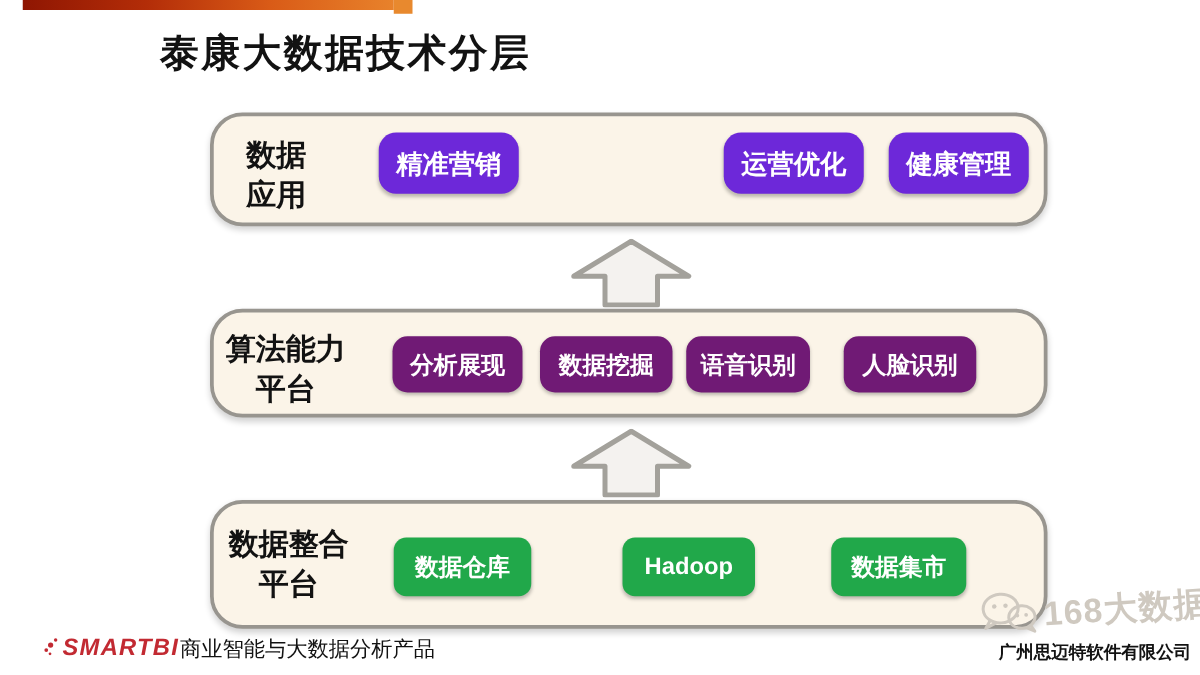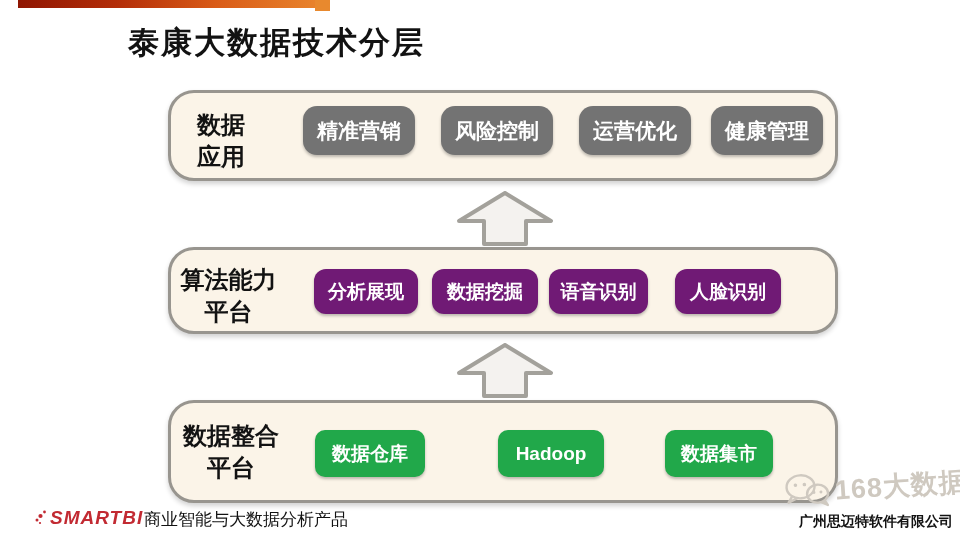--- a/index.html
+++ b/index.html
@@ -38,21 +38,21 @@
   .label1 { left:0;   top:16px; width:100px; }
   .label2 { left:0;   top:14px; width:115px; }
   .label3 { left:0;   top:17px; width:120px; }
 
   
   .chip {
     position:absolute; display:flex; align-items:center; justify-content:center;
     color:#ffffff; font-weight:bold; white-space:nowrap;
     box-shadow:0 2px 3px rgba(0,0,0,0.25);
   }
-  .chip.red    { background:#737373; border-radius:14px; font-size:21px; height:49px; top:13px; }
+  .chip.red    { background:#6d28d9; border-radius:14px; font-size:21px; height:49px; top:13px; }
   .chip.orange { background:#701a75; border-radius:12px; font-size:19px; height:45px; top:19px; }
   .chip.green  { background:#21a84a; border-radius:10px; font-size:19px; height:47px; top:27px; }
 
   .r1 { left:132px; width:112px; }
   .r2 { left:270px; width:112px; }
   .r3 { left:408px; width:112px; }
   .r4 { left:540px; width:112px; }
 
   .o1 { left:143px; width:104px; }
   .o2 { left:261px; width:106px; }
@@ -98,21 +98,20 @@
   <div class="topbar-cap"></div>
 
   <h1 class="title">泰康大数据技术分层</h1>
 
   <div class="layer layer1">
     <div class="layer-label label1">
       <span>数据</span><br>
       <span>应用</span>
     </div>
     <div class="chip red r1">精准营销</div>
-    <div class="chip red r2">风险控制</div>
     <div class="chip red r3">运营优化</div>
     <div class="chip red r4">健康管理</div>
   </div>
 
   <div class="arrow arrow1">
     <svg width="98" height="55" viewBox="0 0 98 55">
       <path d="M49 2 L95 30 L70 30 L70 53 L28 53 L28 30 L3 30 Z" fill="#f4f2ef" stroke="#a3a19b" stroke-width="4" stroke-linejoin="round"></path>
     </svg>
   </div>
 

